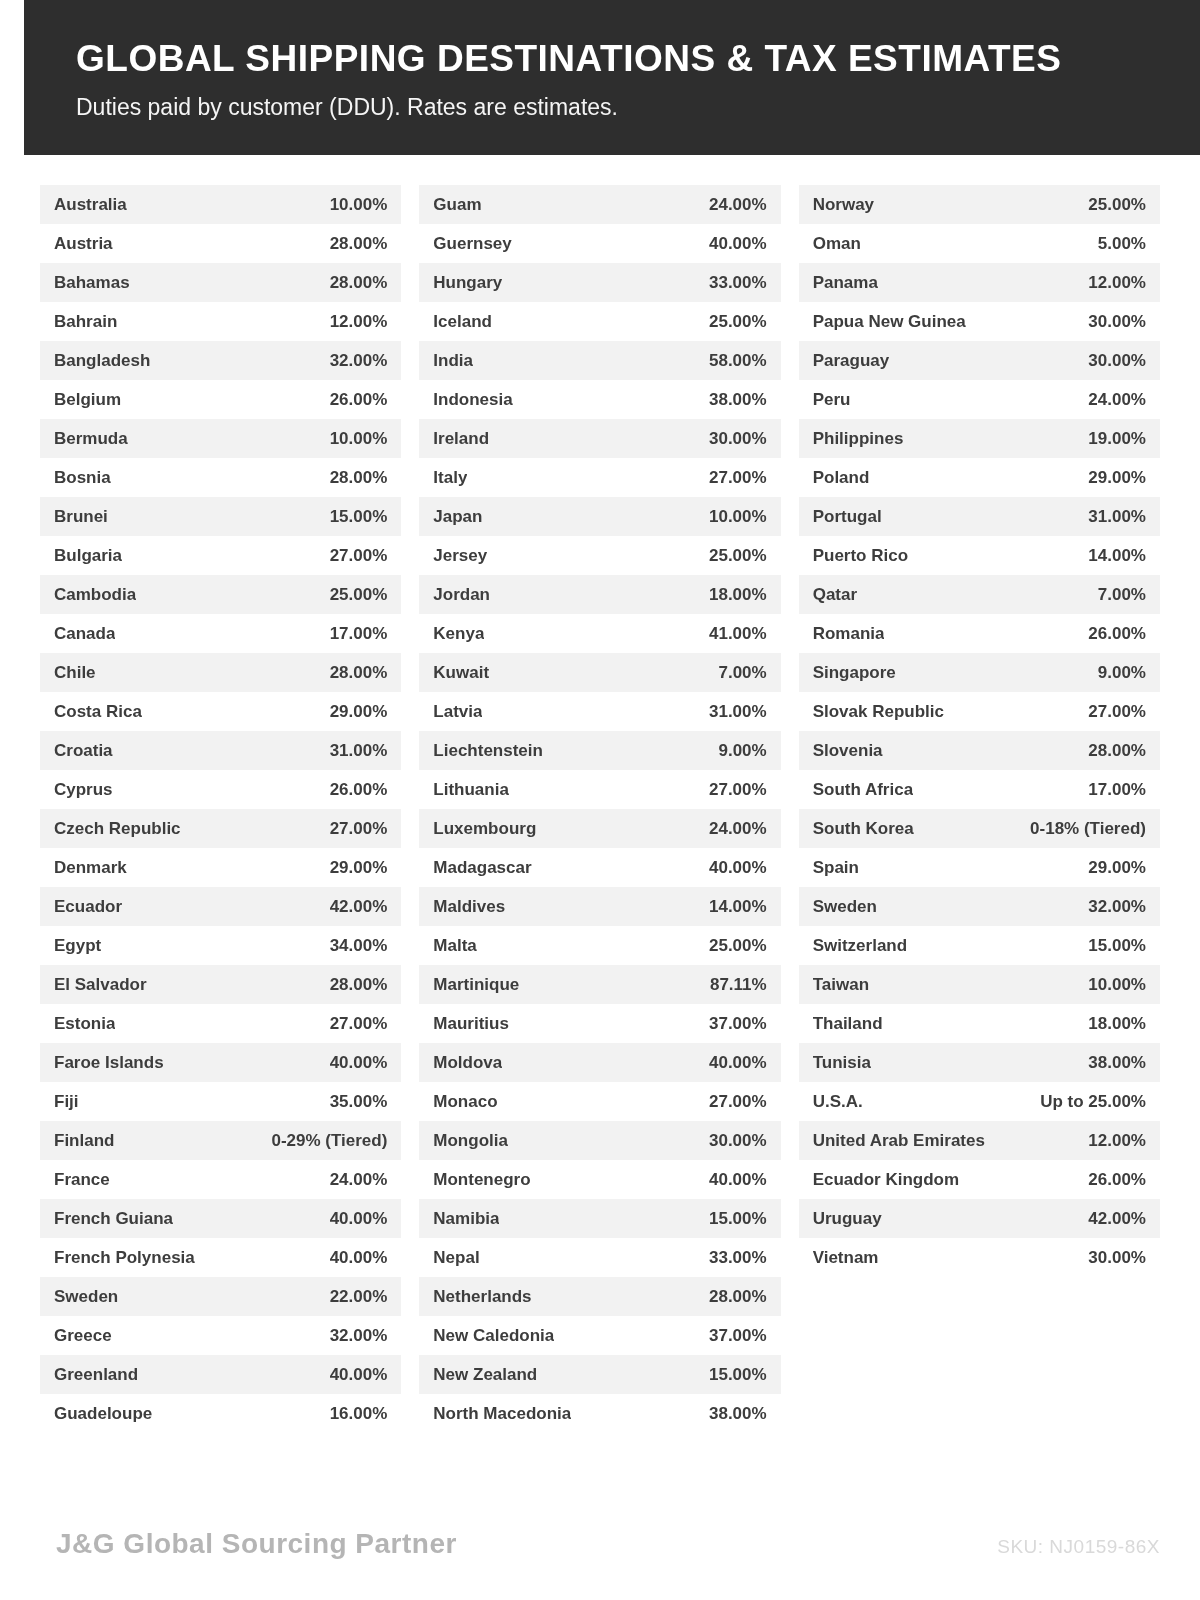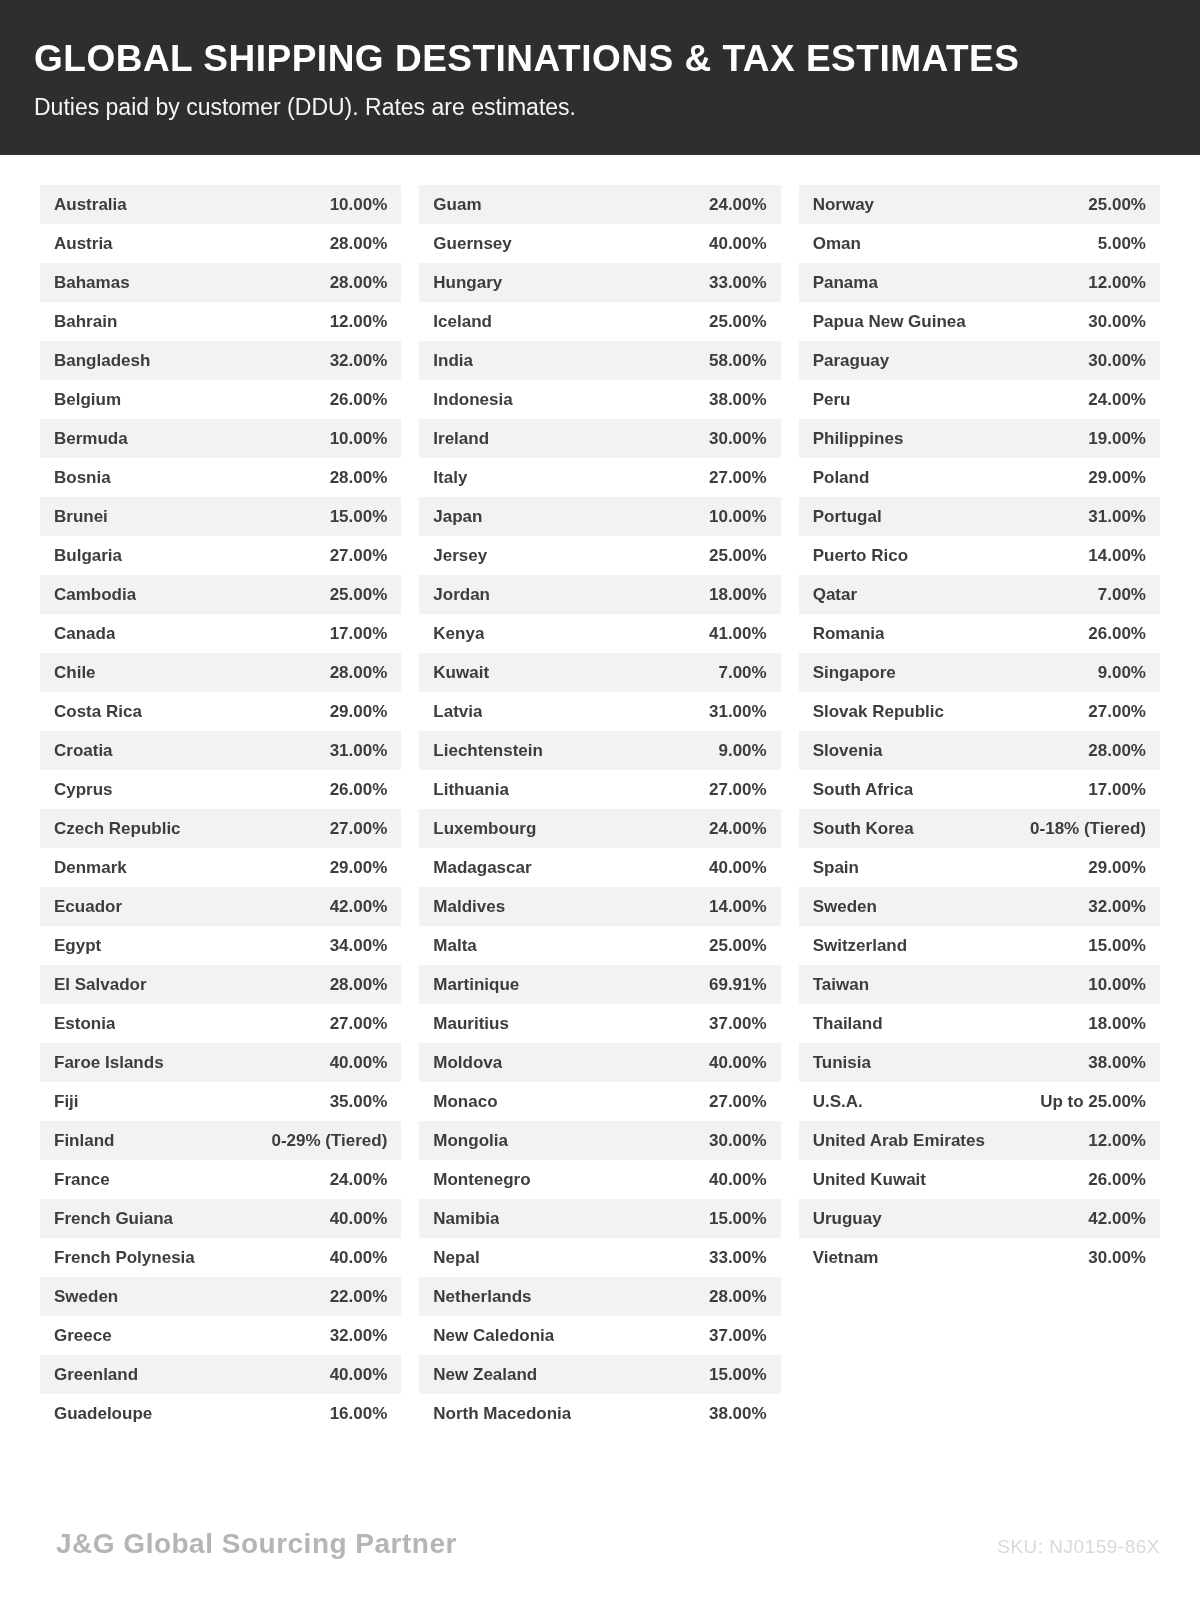--- a/index.html
+++ b/index.html
@@ -6,21 +6,22 @@
   html, body { width: 1200px; height: 1600px; }
   body {
     position: relative;
     background: #ffffff;
     font-family: "Liberation Sans", sans-serif;
     overflow: hidden;
   }
   .header {
     background: #2e2e2e;
     color: #ffffff;
-    padding: 38px 52px 34px 34px;
+    padding: 38px 52px 34px 52px;
+    margin-left: 24px;
   }
   .header .title {
     font-size: 37px;
     font-weight: 800;
     letter-spacing: 0.5px;
     white-space: nowrap;
   }
   .header .subtitle {
     margin-top: 14px;
     font-size: 23px;
@@ -299,21 +300,21 @@
         <div class="row">
           <span class="country">Maldives</span>
           <span class="rate">14.00%</span>
         </div>
         <div class="row">
           <span class="country">Malta</span>
           <span class="rate">25.00%</span>
         </div>
         <div class="row">
           <span class="country">Martinique</span>
-          <span class="rate">69.91%</span>
+          <span class="rate">87.11%</span>
         </div>
         <div class="row">
           <span class="country">Mauritius</span>
           <span class="rate">37.00%</span>
         </div>
         <div class="row">
           <span class="country">Moldova</span>
           <span class="rate">40.00%</span>
         </div>
         <div class="row">
@@ -448,21 +449,21 @@
         </div>
         <div class="row">
           <span class="country">U.S.A.</span>
           <span class="rate">Up to 25.00%</span>
         </div>
         <div class="row">
           <span class="country">United Arab Emirates</span>
           <span class="rate">12.00%</span>
         </div>
         <div class="row">
-          <span class="country">United Kuwait</span>
+          <span class="country">Ecuador Kingdom</span>
           <span class="rate">26.00%</span>
         </div>
         <div class="row">
           <span class="country">Uruguay</span>
           <span class="rate">42.00%</span>
         </div>
         <div class="row">
           <span class="country">Vietnam</span>
           <span class="rate">30.00%</span>
         </div>

